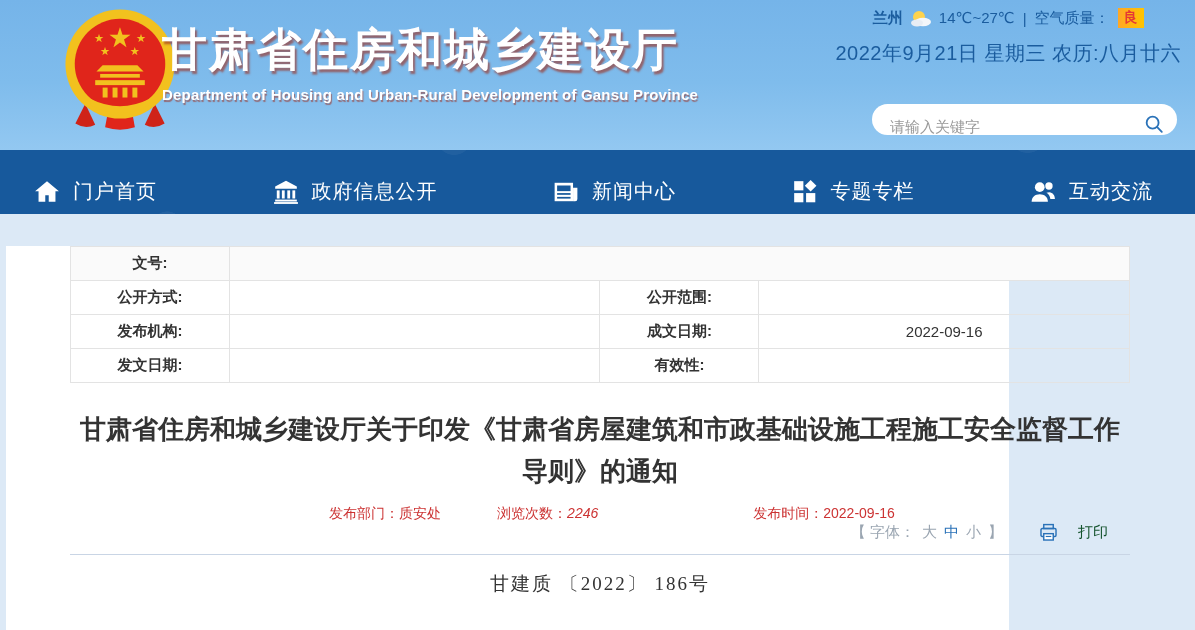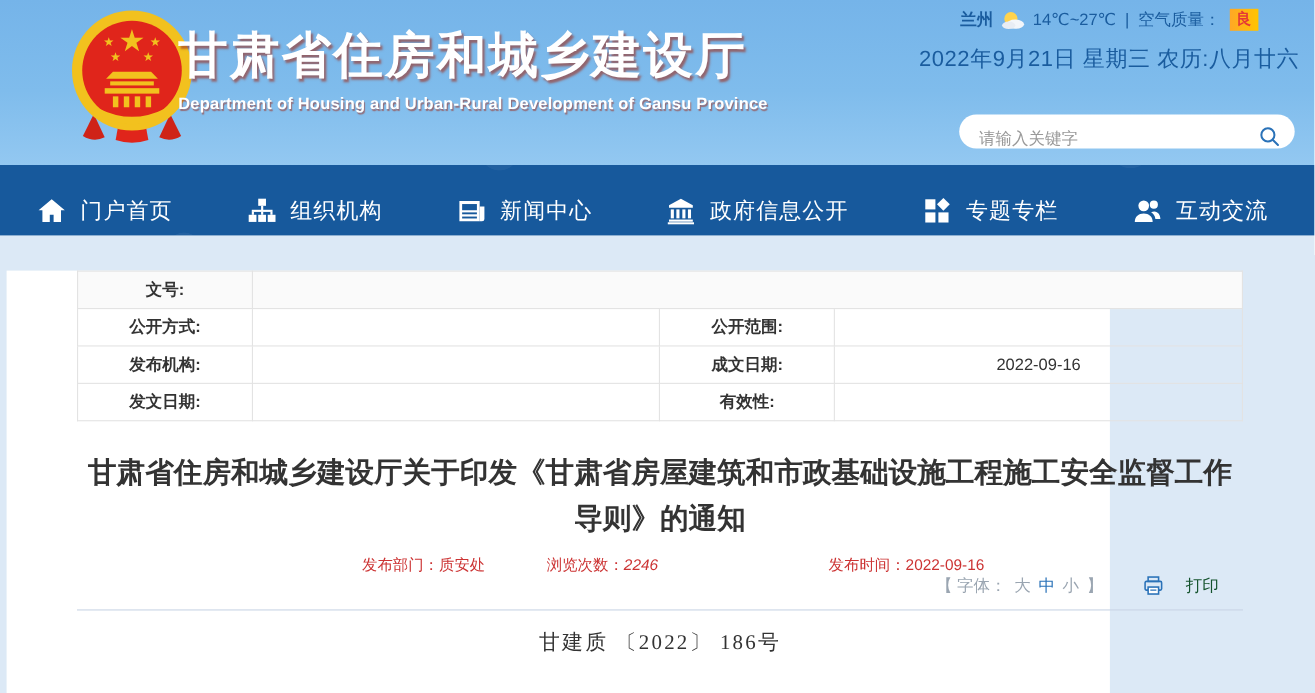--- a/index.html
+++ b/index.html
@@ -184,57 +184,43 @@
 
 <div class="nav">
 
   <div class="nav-item">
     <svg class="nav-icon" viewBox="0 0 24 24" fill="#ffffff">
       <path d="M12 2L1 11.2h3.2V21h6.2v-6h3.2v6h6.2v-9.8H23L12 2z"></path>
     </svg>
     <span>门户首页</span>
   </div>
 
-  <div class="nav-item">
-    <svg class="nav-icon" viewBox="0 0 24 24" fill="#ffffff">
-      <rect x="9" y="1.5" width="6.5" height="6"></rect>
-      <rect x="11.4" y="7.5" width="1.8" height="3.5"></rect>
-      <rect x="3.6" y="10.8" width="17.4" height="1.8"></rect>
-      <rect x="3.6" y="12.5" width="1.8" height="2.5"></rect>
-      <rect x="19.2" y="12.5" width="1.8" height="2.5"></rect>
-      <rect x="11.4" y="12.5" width="1.8" height="2.5"></rect>
-      <rect x="1" y="15" width="6.5" height="6"></rect>
-      <rect x="9" y="15" width="6.5" height="6"></rect>
-      <rect x="17" y="15" width="6.5" height="6"></rect>
-    </svg>
-    <span>组织机构</span>
-  </div>
-
-  <div class="nav-item">
-    <svg class="nav-icon" viewBox="0 0 24 24">
-      <path d="M1.5 3.5h17v17h-17z" fill="#ffffff"></path>
-      <path d="M18.5 8h4v10.5a2 2 0 0 1-2 2h-2z" fill="#ffffff"></path>
-      <rect x="3.8" y="6" width="12.4" height="5.2" fill="#17599c"></rect>
-      <rect x="3.8" y="13" width="12.4" height="1.6" fill="#17599c"></rect>
-      <rect x="3.8" y="16.5" width="12.4" height="1.6" fill="#17599c"></rect>
-    </svg>
-    <span>新闻中心</span>
-  </div>
 
   <div class="nav-item">
     <svg class="nav-icon" viewBox="0 0 24 24" fill="#ffffff">
       <path d="M12 1.5L2 7v2h20V7L12 1.5z"></path>
       <rect x="3.5" y="10.5" width="2.6" height="7.5"></rect>
       <rect x="8.2" y="10.5" width="2.6" height="7.5"></rect>
       <rect x="13.2" y="10.5" width="2.6" height="7.5"></rect>
       <rect x="17.9" y="10.5" width="2.6" height="7.5"></rect>
       <rect x="2" y="19" width="20" height="1.8"></rect>
       <rect x="1" y="21.3" width="22" height="1.7"></rect>
     </svg>
     <span>政府信息公开</span>
+  </div>
+
+  <div class="nav-item">
+    <svg class="nav-icon" viewBox="0 0 24 24">
+      <path d="M1.5 3.5h17v17h-17z" fill="#ffffff"></path>
+      <path d="M18.5 8h4v10.5a2 2 0 0 1-2 2h-2z" fill="#ffffff"></path>
+      <rect x="3.8" y="6" width="12.4" height="5.2" fill="#17599c"></rect>
+      <rect x="3.8" y="13" width="12.4" height="1.6" fill="#17599c"></rect>
+      <rect x="3.8" y="16.5" width="12.4" height="1.6" fill="#17599c"></rect>
+    </svg>
+    <span>新闻中心</span>
   </div>
 
   <div class="nav-item">
     <svg class="nav-icon" viewBox="0 0 24 24" fill="#ffffff">
       <rect x="2" y="2" width="8.5" height="8.5"></rect>
       <rect x="2" y="13" width="8.5" height="8.5"></rect>
       <rect x="13" y="13" width="8.5" height="8.5"></rect>
       <rect x="13.4" y="2.4" width="7.6" height="7.6" transform="rotate(45 17.2 6.2)"></rect>
     </svg>
     <span>专题专栏</span>

